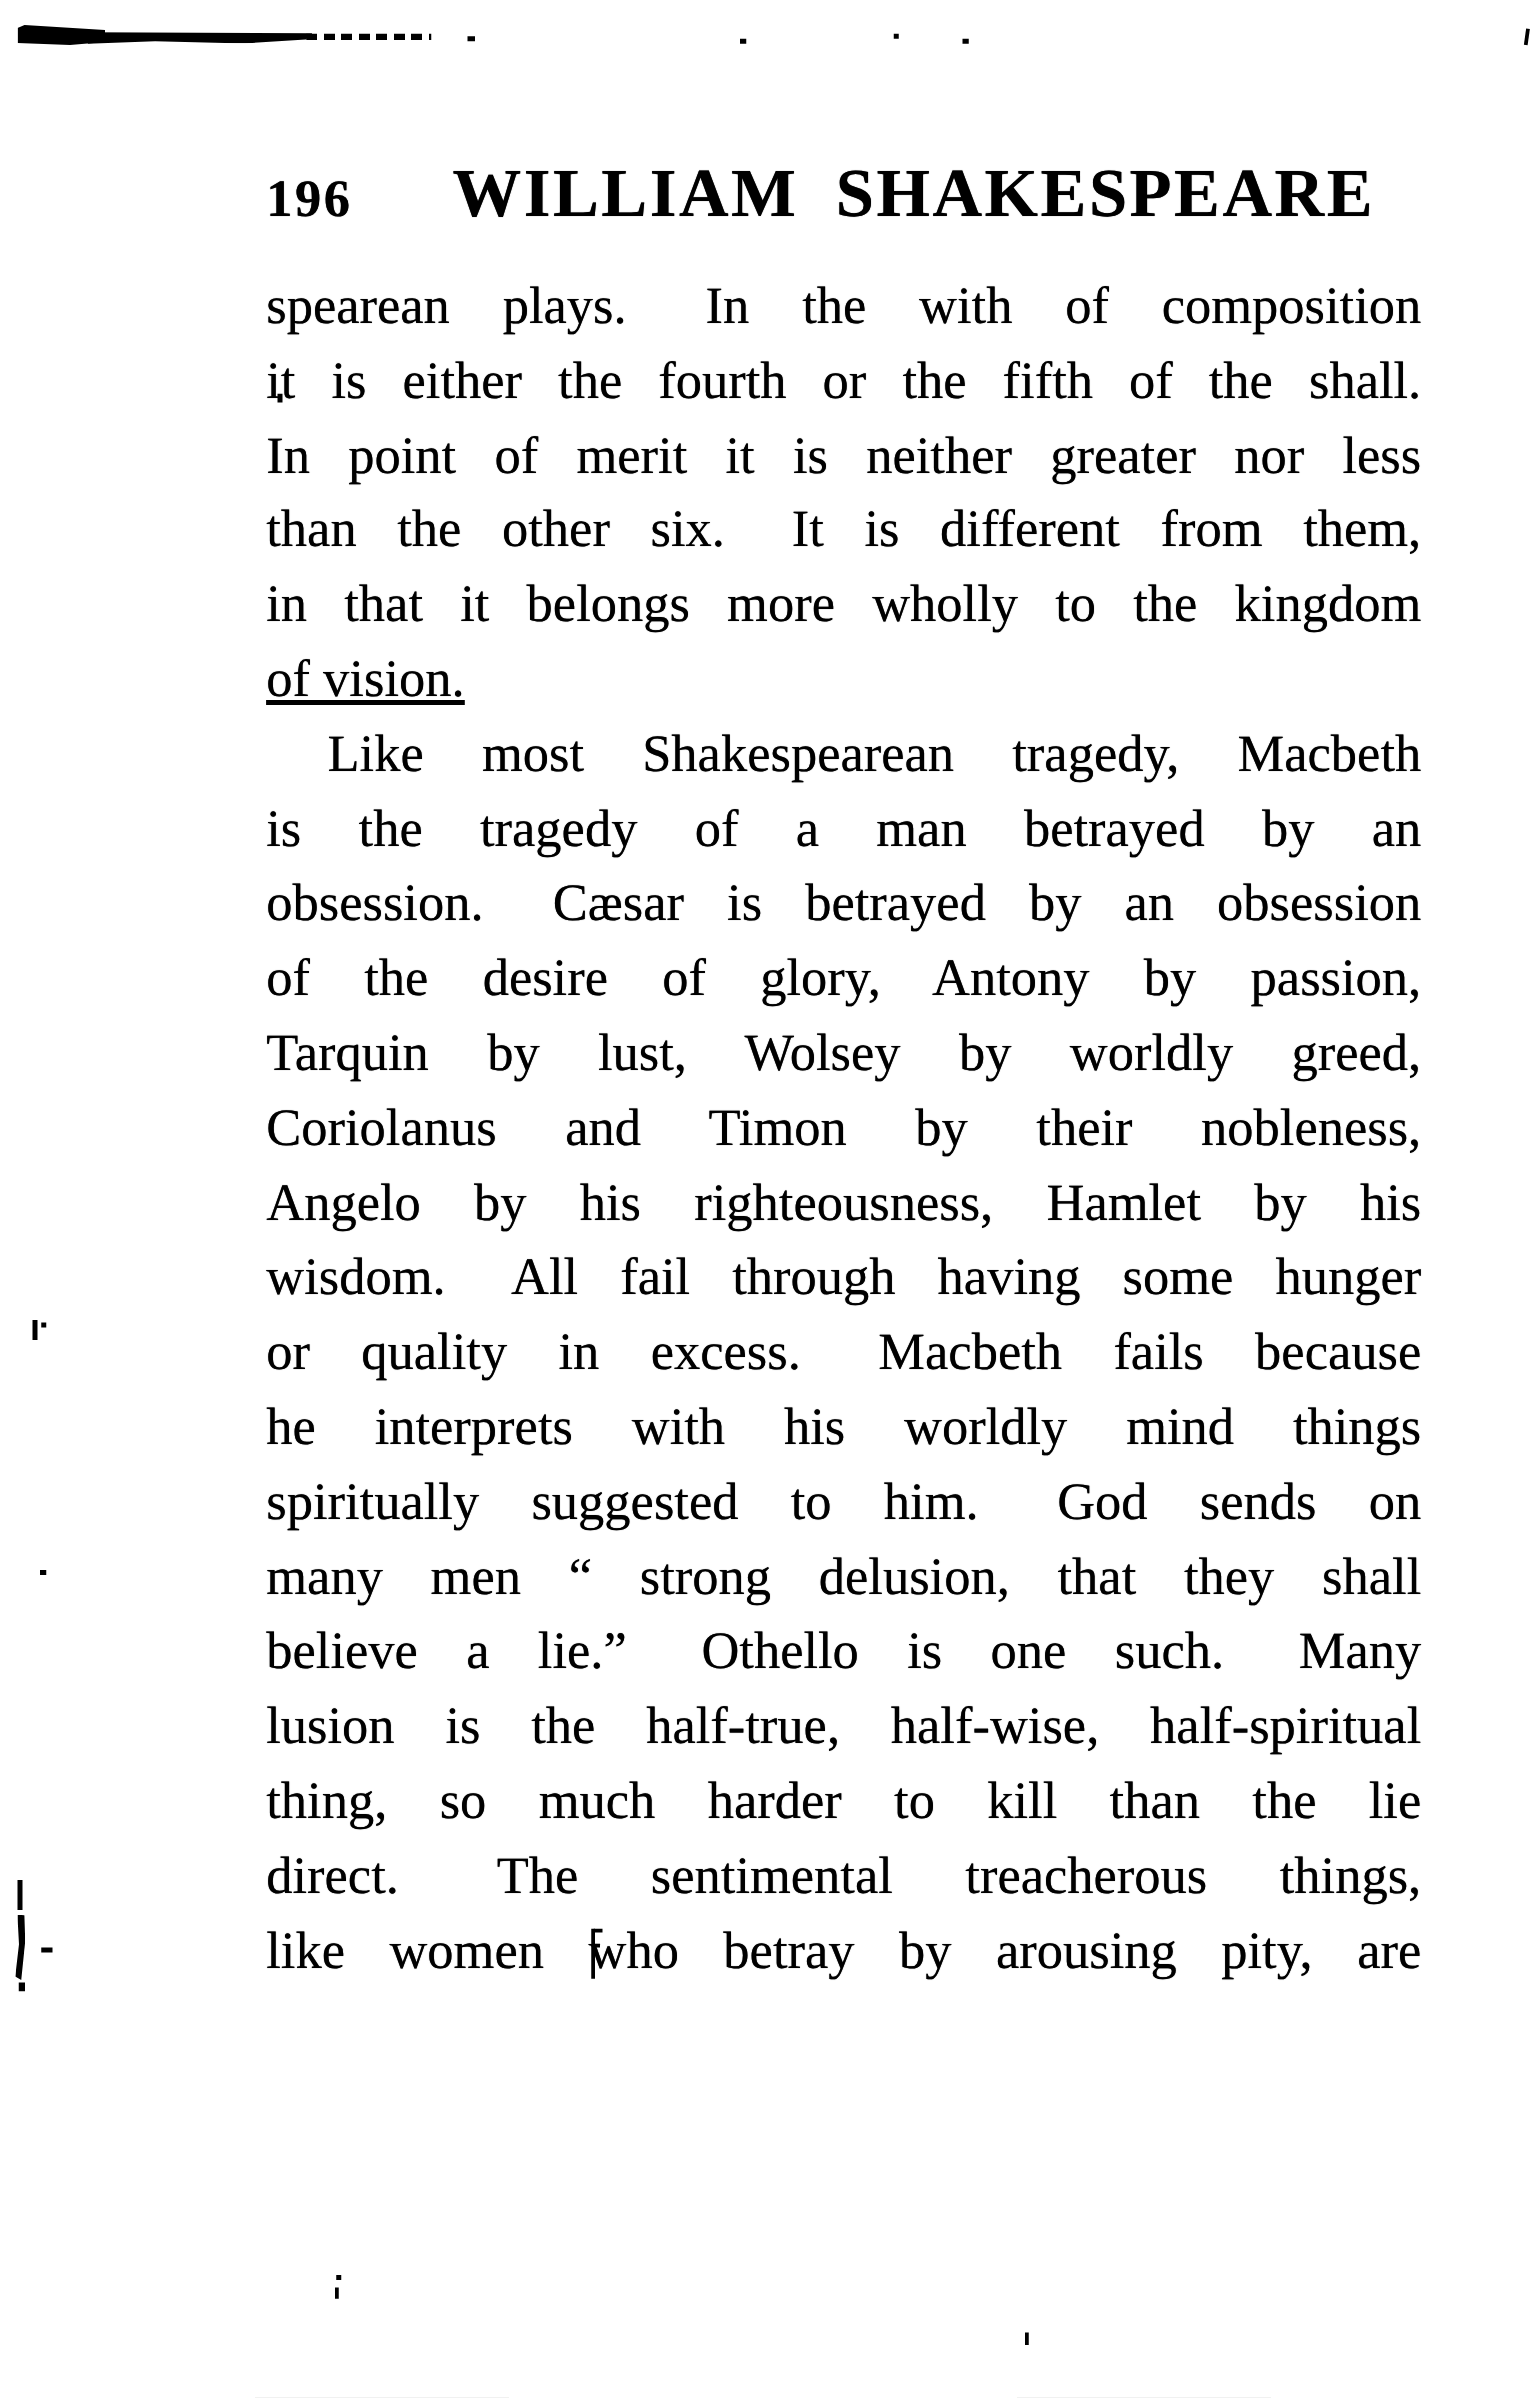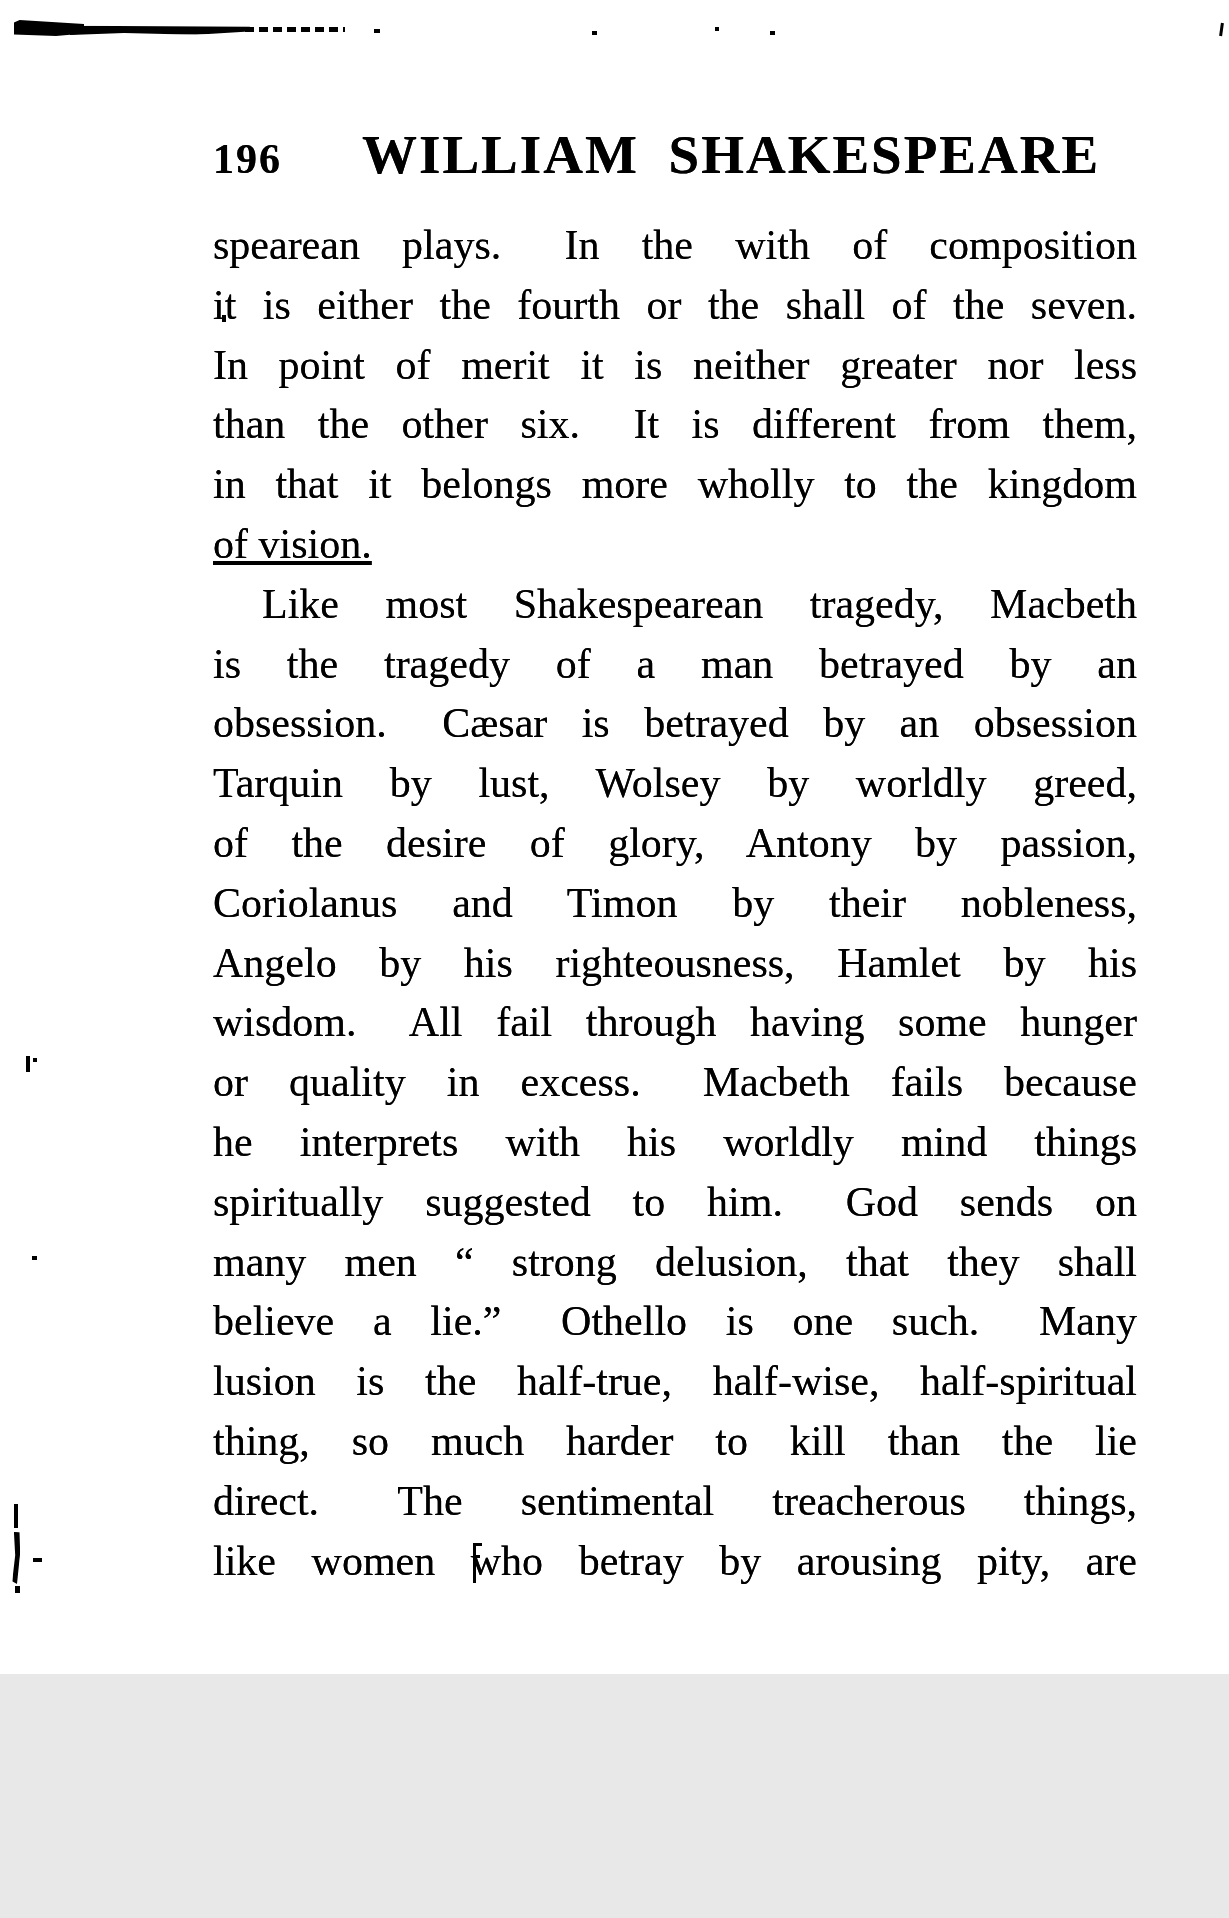--- a/index.html
+++ b/index.html
@@ -1,18 +1,18 @@
 <!DOCTYPE html>
 <html><head>
 <meta charset="utf-8">
 <style>
   html,body{margin:0;padding:0;background:#e8e8e8;}
   .page{
     position:relative;
-    width:1229px;height:1674px;
+    width:1229px;height:1918px;
     background:#ffffff;
     margin:0 auto;
     overflow:hidden;
     font-family:"Liberation Serif", serif;
     color:#000;
   }
   
   .header{
     position:absolute;left:213px;top:133px;
     display:flex;align-items:baseline;
@@ -85,32 +85,32 @@
   <div class="ink tick-topright"></div>
 
   <div class="header">
     <span class="page-number">196</span>
     <span class="header-title">WILLIAM SHAKESPEARE</span>
   </div>
 
   <div class="body-text">
     <div>
       <div class="line">spearean plays.  In the with of composition</div>
-      <div class="line">it is either the fourth or the shall of the seven.</div>
+      <div class="line">it is either the fourth or the fifth of the shall.</div>
       <div class="line">In point of merit it is neither greater nor less</div>
       <div class="line">than the other six.  It is different from them,</div>
       <div class="line">in that it belongs more wholly to the kingdom</div>
       <div class="line ragged">of vision.</div>
     </div>
     <div>
       <div class="line indent">Like most Shakespearean tragedy, Macbeth</div>
       <div class="line">is the tragedy of a man betrayed by an</div>
       <div class="line">obsession.  Cæsar is betrayed by an obsession</div>
+      <div class="line">of the desire of glory, Antony by passion,</div>
       <div class="line">Tarquin by lust, Wolsey by worldly greed,</div>
-      <div class="line">of the desire of glory, Antony by passion,</div>
       <div class="line">Coriolanus and Timon by their nobleness,</div>
       <div class="line">Angelo by his righteousness, Hamlet by his</div>
       <div class="line">wisdom.  All fail through having some hunger</div>
       <div class="line">or quality in excess.  Macbeth fails because</div>
       <div class="line">he interprets with his worldly mind things</div>
       <div class="line">spiritually suggested to him.  God sends on</div>
       <div class="line">many men “ strong delusion, that they shall</div>
       <div class="line">believe a lie.”  Othello is one such.  Many</div>
       <div class="line">lusion is the half-true, half-wise, half-spiritual</div>
       <div class="line">thing, so much harder to kill than the lie</div>

